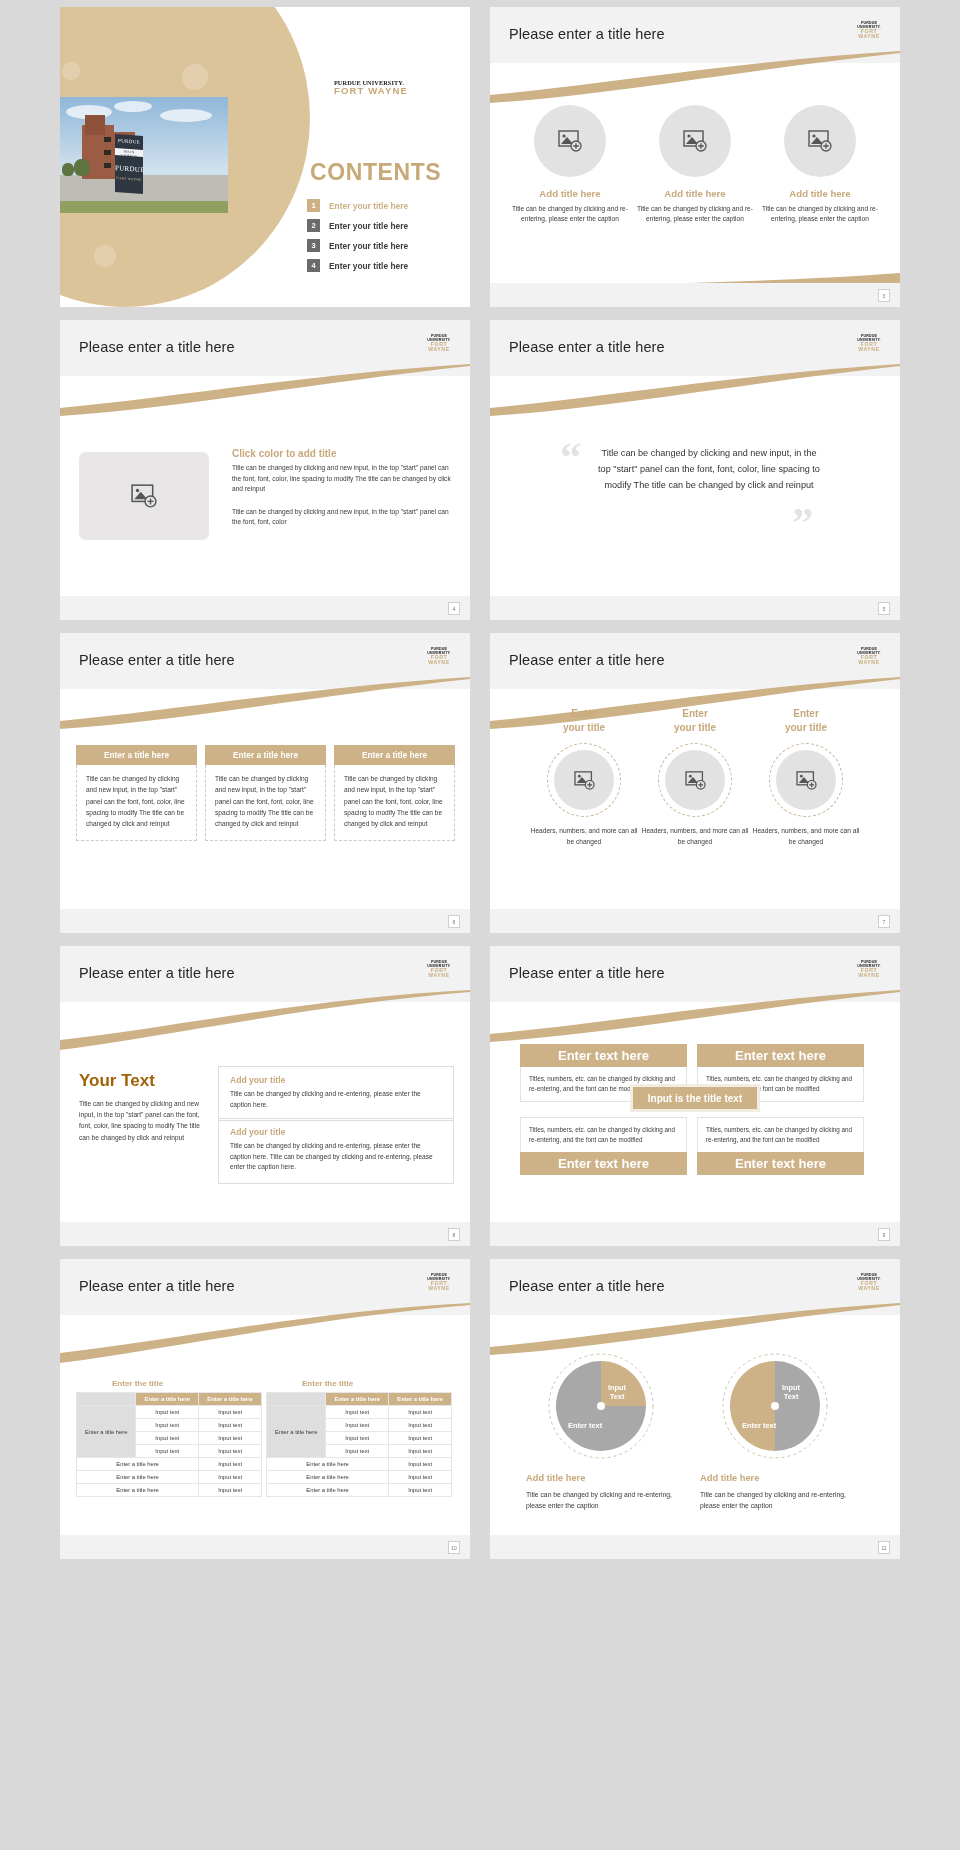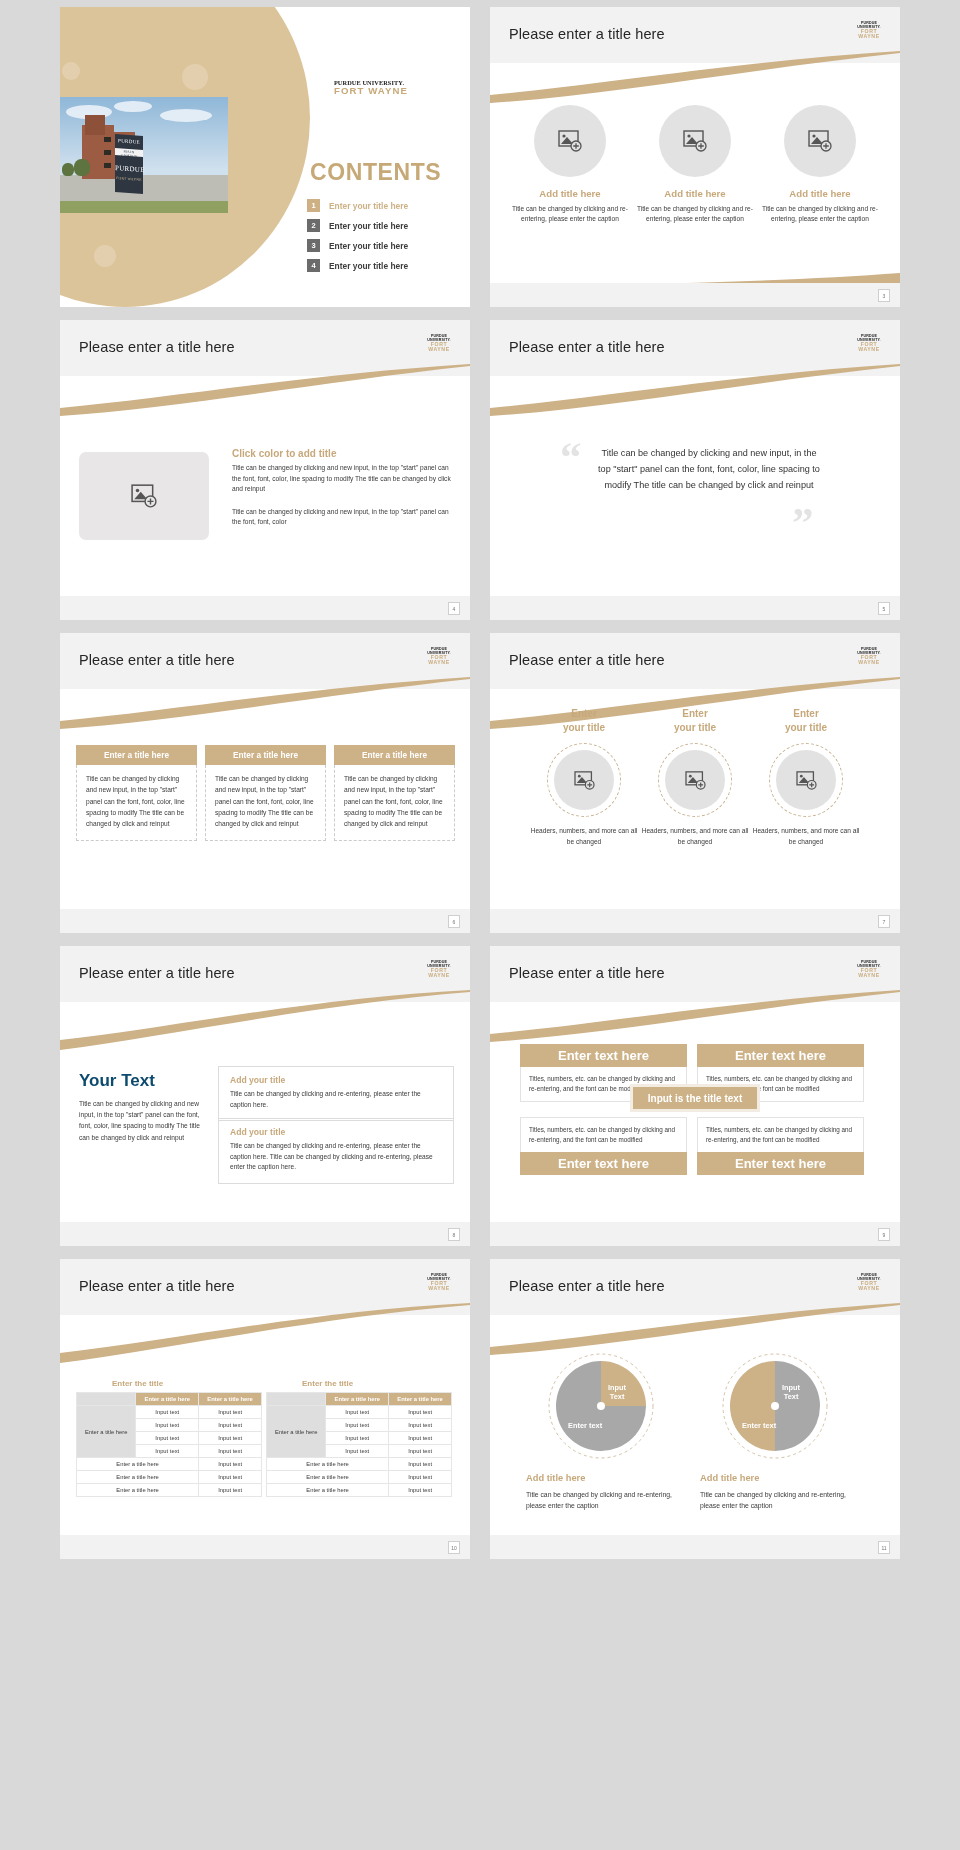--- a/index.html
+++ b/index.html
@@ -124,21 +124,21 @@
   .s6body { border-left:1px dashed #cbcbcb; border-right:1px dashed #cbcbcb; border-bottom:1px dashed #cbcbcb;
      padding:8px 9px 10px; font-size:6.6px; color:#3a3a3a; line-height:1.72; }
   
   .s7col { position:absolute; width:112px; text-align:center; }
   .s7t { font-size:10px; color:#c7a87b; font-weight:bold; line-height:1.35; }
   .s7ring { width:74px; height:74px; margin:9px auto 0; border-radius:50%; border:1px dashed #c8b392;
     display:flex; align-items:center; justify-content:center;}
   .s7inner { width:60px; height:60px; border-radius:50%; background:#e2e2e2; display:flex; align-items:center; justify-content:center;}
   .s7b { font-size:6.6px; color:#3a3a3a; line-height:1.62; margin-top:9px; }
   
-  .s8head { position:absolute; left:19px; top:125px; font-size:17px; color:#0c4a6e; font-weight:bold; }
+  .s8head { position:absolute; left:19px; top:125px; font-size:17px; color:#a16207; font-weight:bold; }
   .s8p { position:absolute; left:19px; top:152px; width:124px; font-size:6.6px; color:#3a3a3a; line-height:1.7;}
   .s8box { position:absolute; left:158px; width:236px; border:1px solid #dcdcdc; padding:8px 11px 10px; }
   .s8box h5 { font-size:8.6px; color:#c7a87b; font-weight:bold; margin-bottom:4px;}
   .s8box p { font-size:6.6px; color:#3a3a3a; line-height:1.62;}
   
   .s9cell { position:absolute; width:167px; }
   .s9bar { background:#cdb187; color:#fff; font-size:13px; font-weight:bold; text-align:center; padding:4px 8px;}
   .s9txt { border:1px solid #e2e2e2; border-top:none; padding:7px 8px; font-size:6.3px; color:#3a3a3a; line-height:1.6;}
   .s9txt.rev { border:1px solid #e2e2e2; border-bottom:none; }
   .s9center { position:absolute; left:140px; top:138px; width:130px; height:28px; background:#cdb187;

